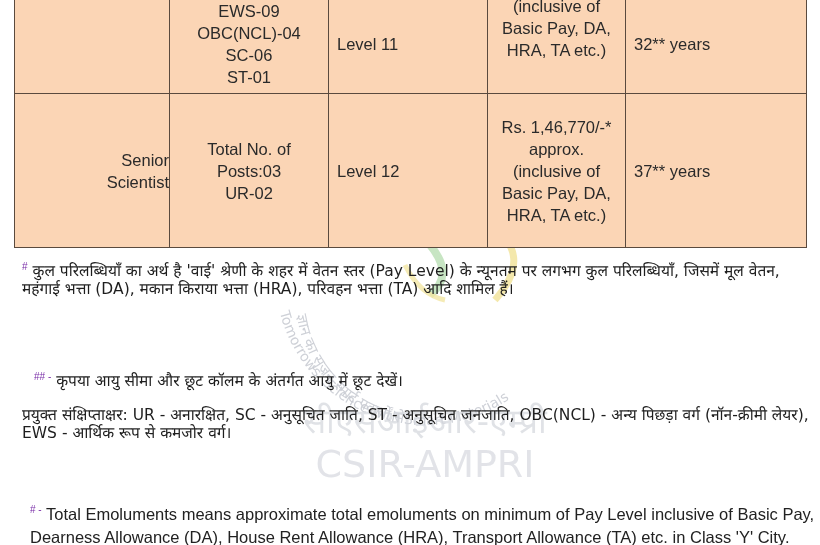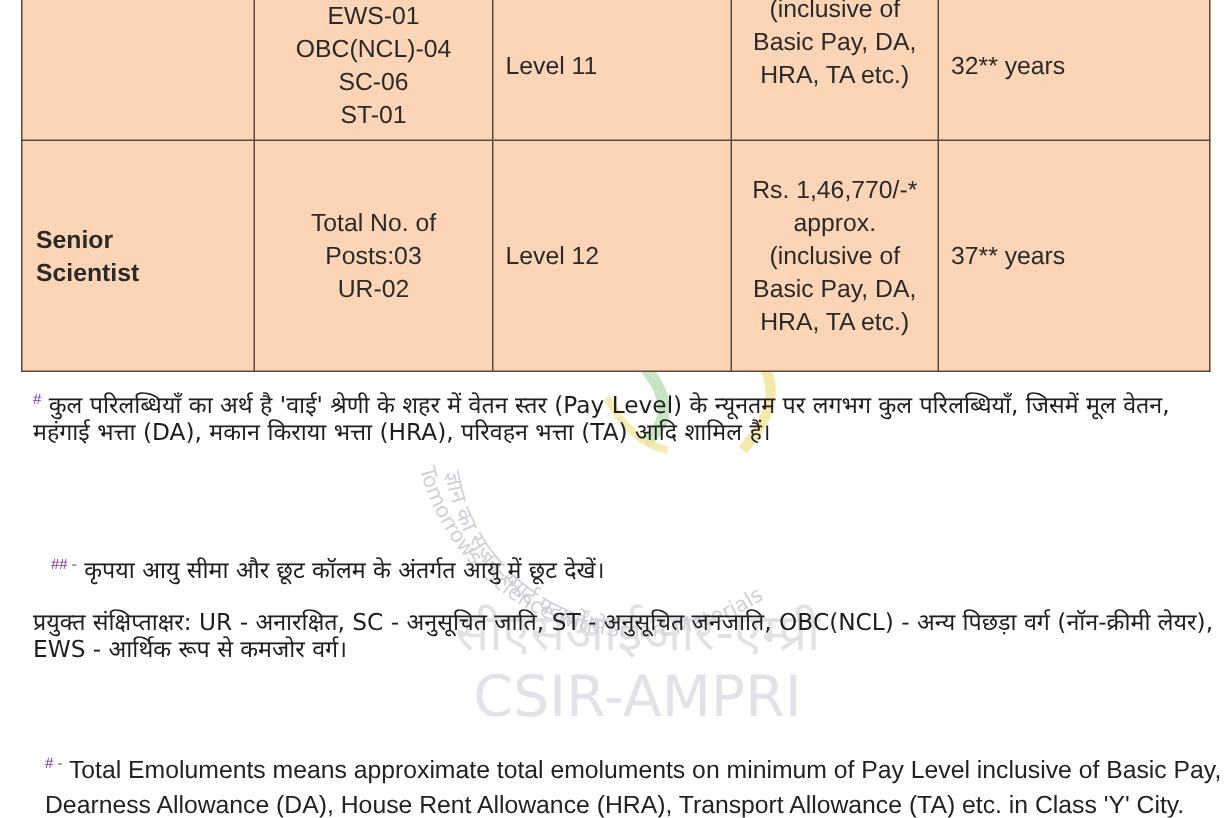--- a/index.html
+++ b/index.html
@@ -28,21 +28,21 @@
       font-family: "Liberation Sans", sans-serif;
       font-size: 16.5px;
       line-height: 22px;
       color: #2a2a2a;
     }
     table.posts td {
       border: 1.5px solid #5a4a3e;
       vertical-align: middle;
       padding: 0;
     }
-    td.c-post { width: 145px; padding-left: 9px !important; font-weight: bold; }
+    td.c-post { width: 145px; padding-left: 9px !important; font-weight: normal; text-align: right; }
     td.c-num { width: 158px; text-align: center; }
     td.c-level { width: 150px; padding-left: 8px !important; }
     td.c-pay { width: 137px; text-align: center; }
     td.c-age { padding-left: 8px !important; }
     tr.row1 td { height: 98px; }
     tr.row2 td { height: 153px; }
     .cell-lines div { white-space: nowrap; }
 
     .watermark {
       position: absolute;
@@ -108,21 +108,21 @@
   <text x="170" y="218" text-anchor="middle" font-family="DejaVu Sans, sans-serif" font-size="34" fill="#d3d6dc" opacity="0.7">सीएसआईआर-एम्प्री</text>
   <text x="170" y="262" text-anchor="middle" font-family="DejaVu Sans, sans-serif" font-size="38" fill="#cfd2d9" opacity="0.6">CSIR-AMPRI</text>
 </svg>
 
 <div class="table-wrap">
   <table class="posts">
     <tbody>
         <tr class="row1">
       <td class="c-post"></td>
       <td class="c-num cell-lines">
-        <div>EWS-01</div>
+        <div>EWS-09</div>
         <div>OBC(NCL)-04</div>
         <div>SC-06</div>
         <div>ST-01</div>
       </td>
       <td class="c-level" style="padding-top:0;vertical-align:middle;">Level 11</td>
       <td class="c-pay cell-lines" style="vertical-align:top;padding-top:0;">
         <div>(inclusive of</div>
         <div>Basic Pay, DA,</div>
         <div>HRA, TA etc.)</div>
       </td>

